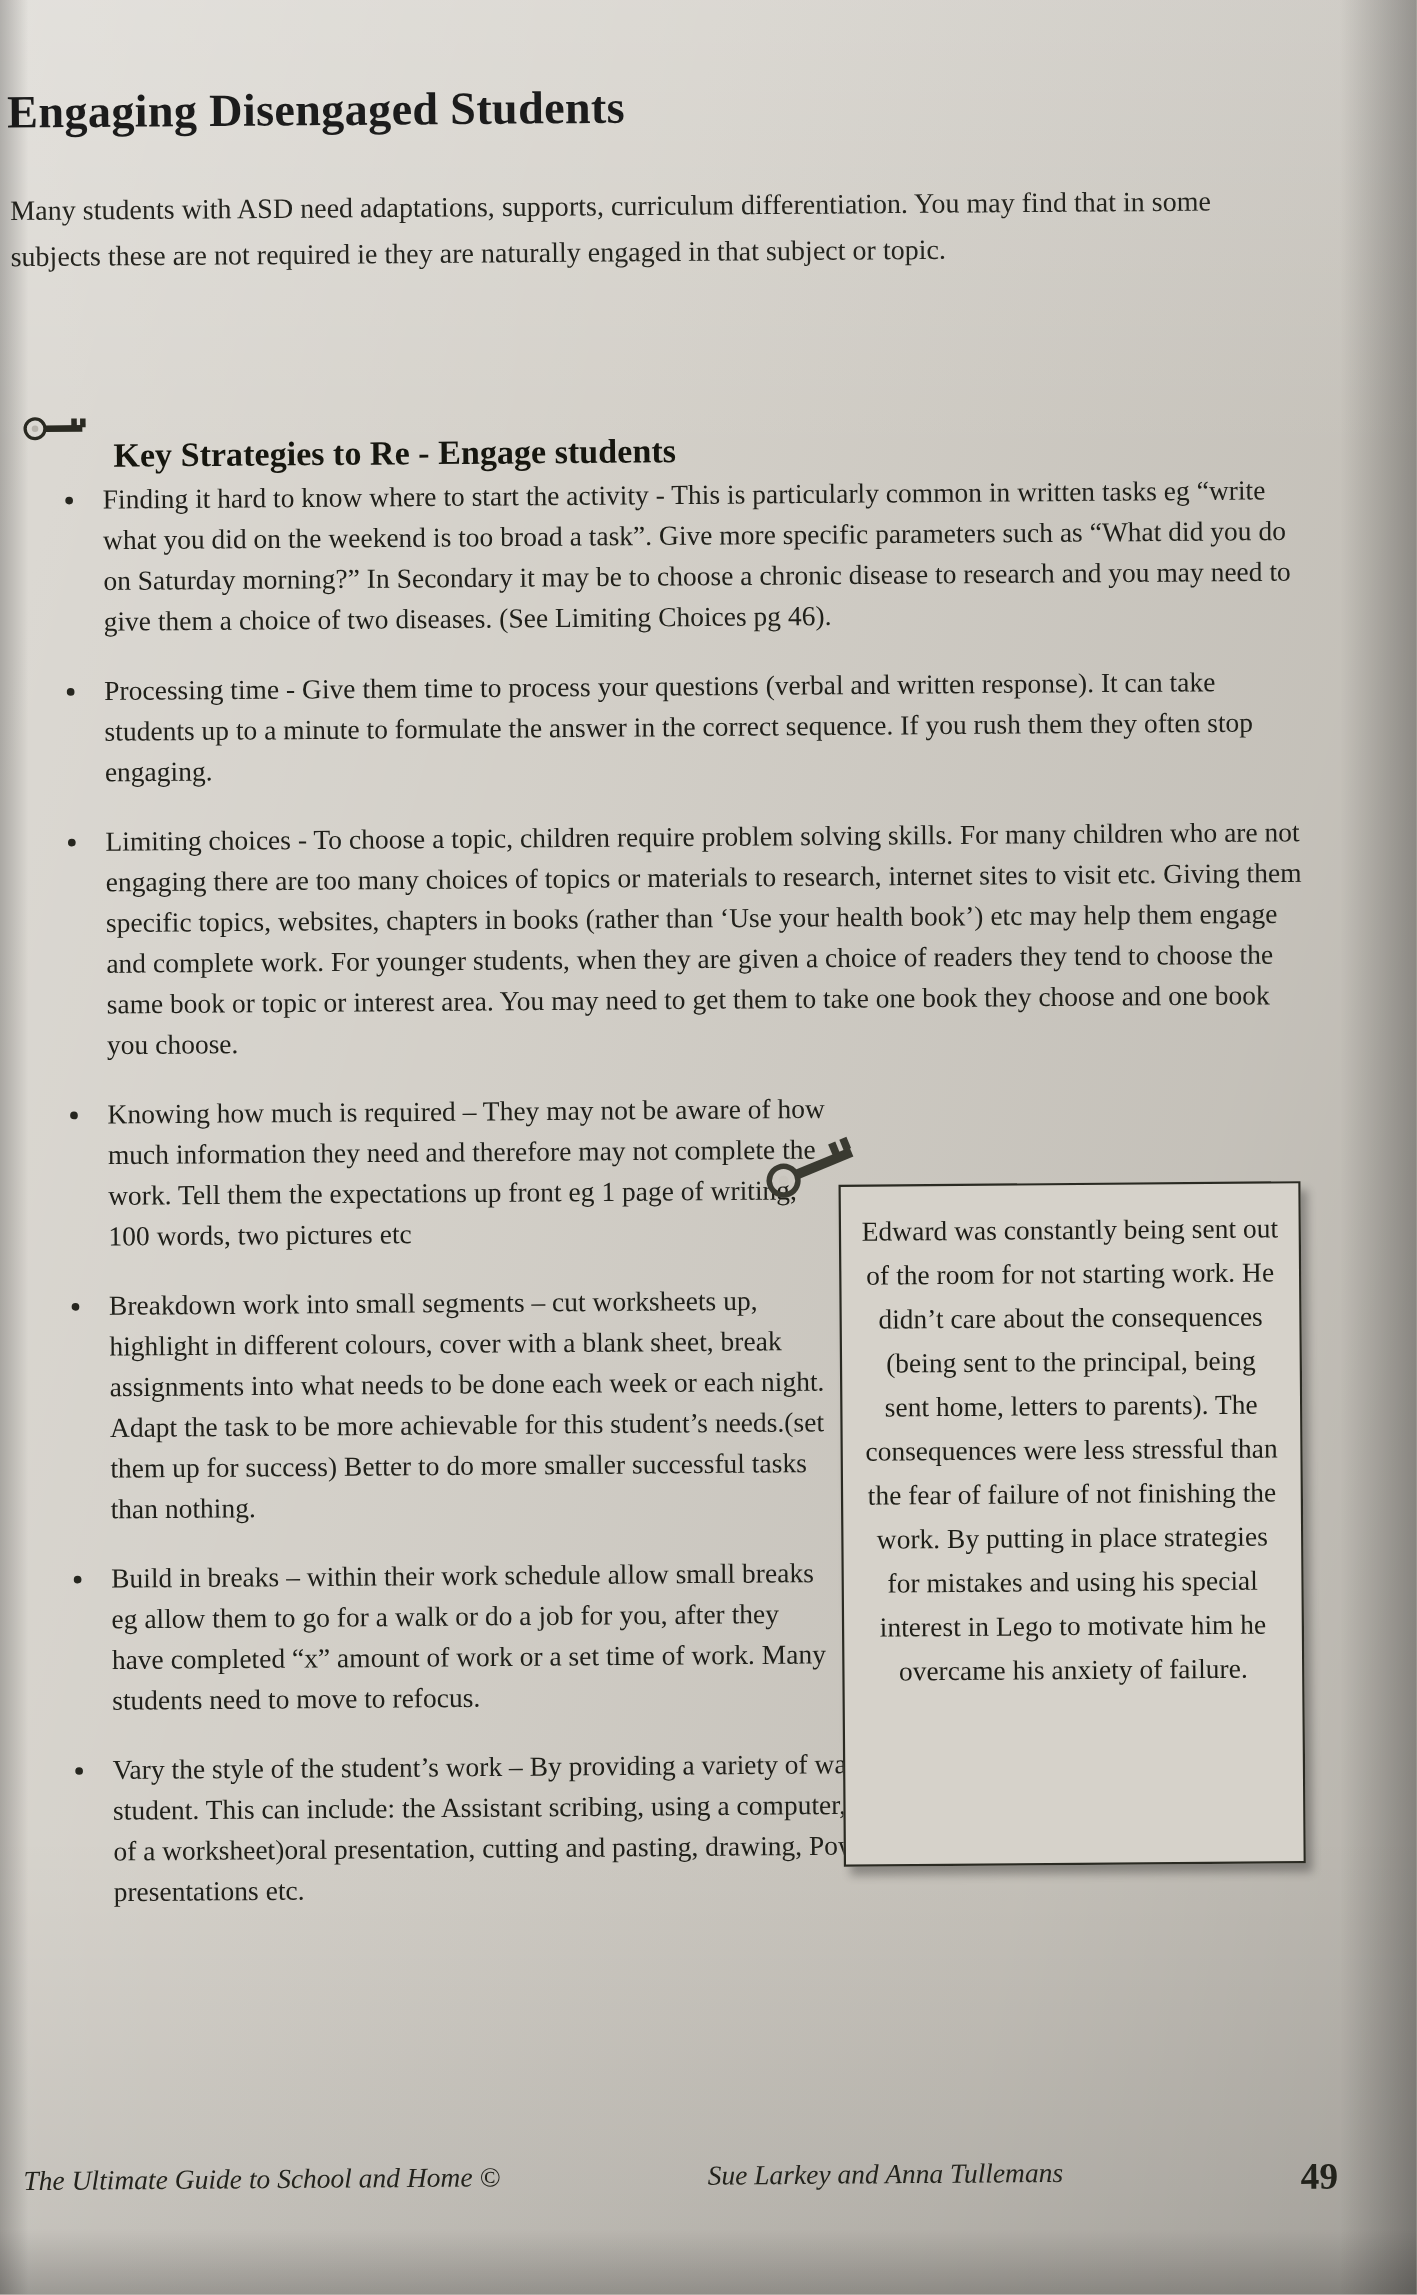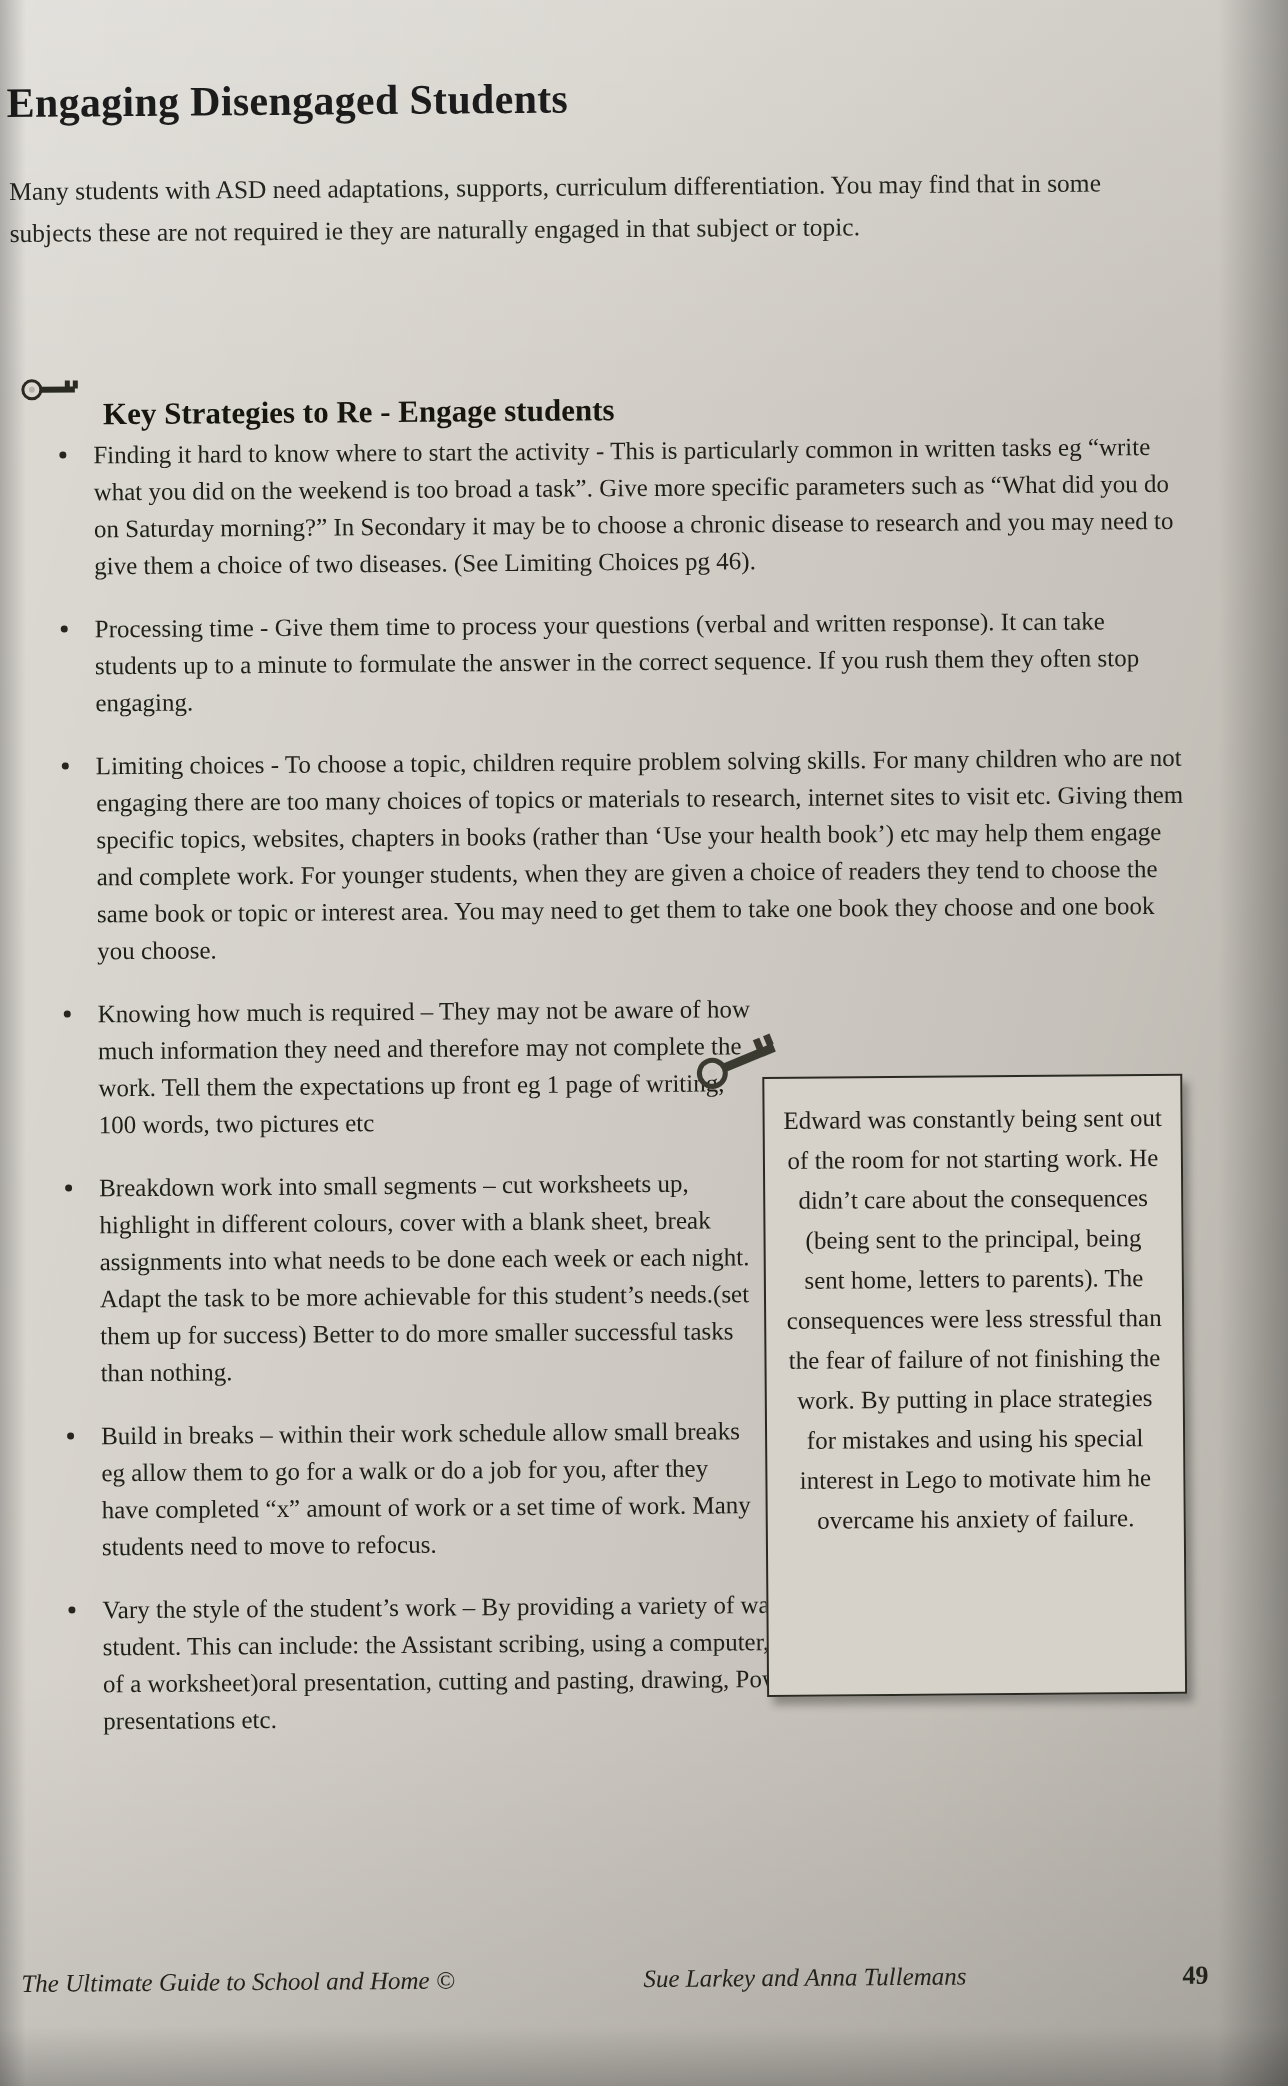--- a/index.html
+++ b/index.html
@@ -137,21 +137,21 @@
     position: absolute;
     left: 636px;
     top: 0;
   }
   .footer .pageno {
     position: absolute;
     left: 1175px;
     top: 0;
     font-style: normal;
     font-weight: bold;
-    font-size: 26px;
+    font-size: 34px;
   }
   .edge-shadow-left {
     position: absolute;
     left: 0; top: 0;
     width: 26px; height: 2086px;
     background: linear-gradient(to right, rgba(0,0,0,0.22), rgba(0,0,0,0));
     pointer-events: none;
   }
   .edge-shadow-bottom {
     position: absolute;

